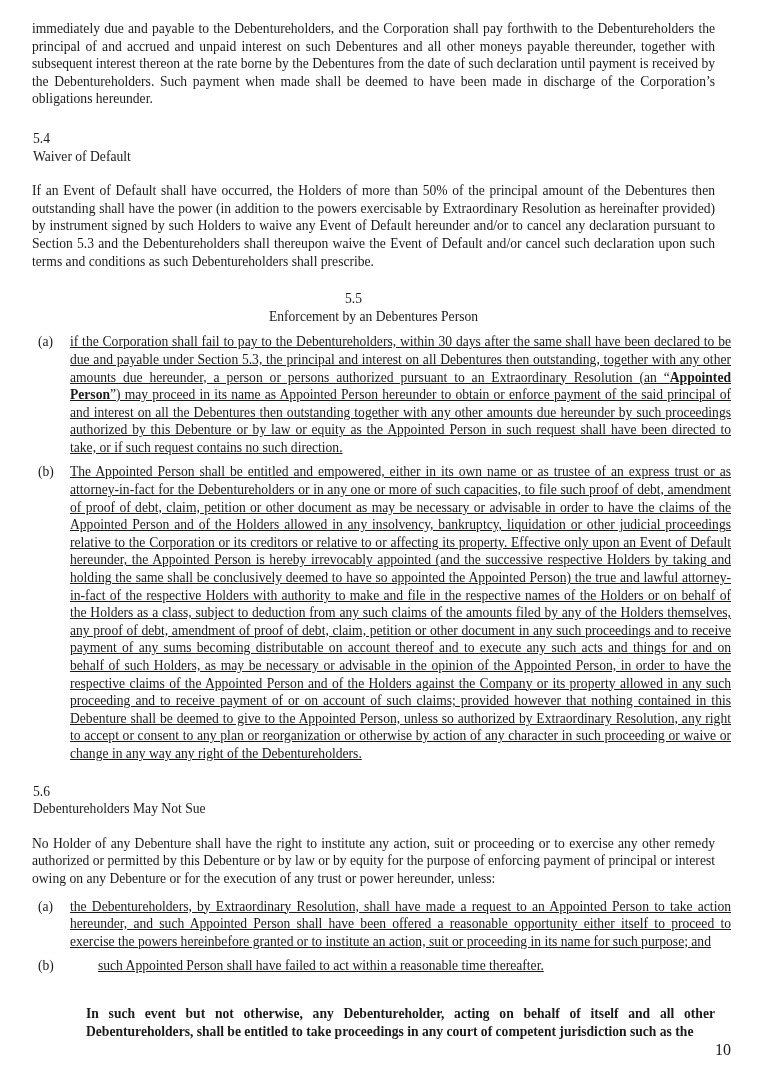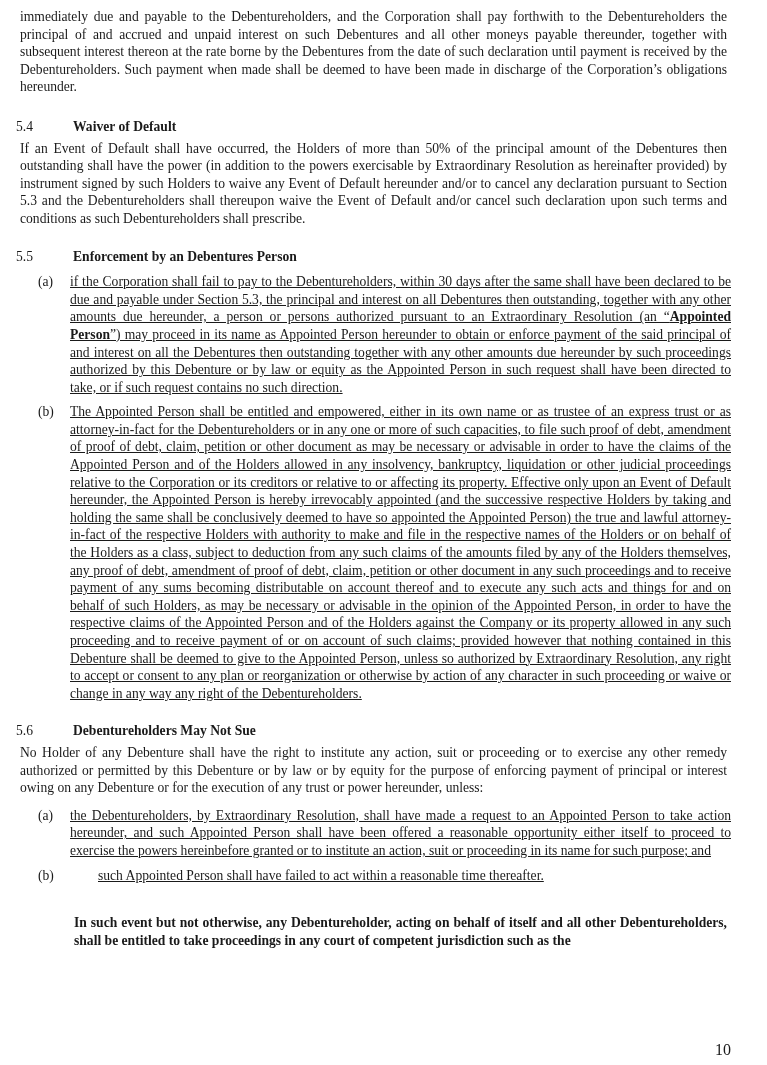--- a/index.html
+++ b/index.html
@@ -4,24 +4,24 @@
 <style>
   html, body { margin: 0; padding: 0; background: #ffffff; }
   body {
     width: 767px; height: 1065px; overflow: hidden; position: relative;
     font-family: "Liberation Serif", "DejaVu Serif", serif;
     color: #1a1a1a;
     font-size: 13.6px;
     line-height: 17.6px;
   }
   .page { position: absolute; left: 16px; top: 4px; width: 715px; }
-  .p { text-align: justify; margin: 4px; }
-  .sec-head { margin: 0; display: flex; }
+  .p { text-align: justify; margin: 16px; }
+  .sec-head { margin: 17px; display: flex; flex-direction: column; }
   .sec-num { width: 57px; flex: none; }
-  .sec-title { font-weight: bold; }
+  .sec-title { font-weight: normal; }
   .item { display: flex; margin: 0; }
   .item-marker { width: 32px; flex: none; padding-left: 22px; }
   .item-text { flex: 1; text-align: justify; text-decoration: underline; }
   .page-num { position: absolute; right: 36px; top: 1041px; font-size: 16px; }
   b.defined { font-weight: bold; }
 </style>
 </head>
 <body>
 
 <div class="page">

